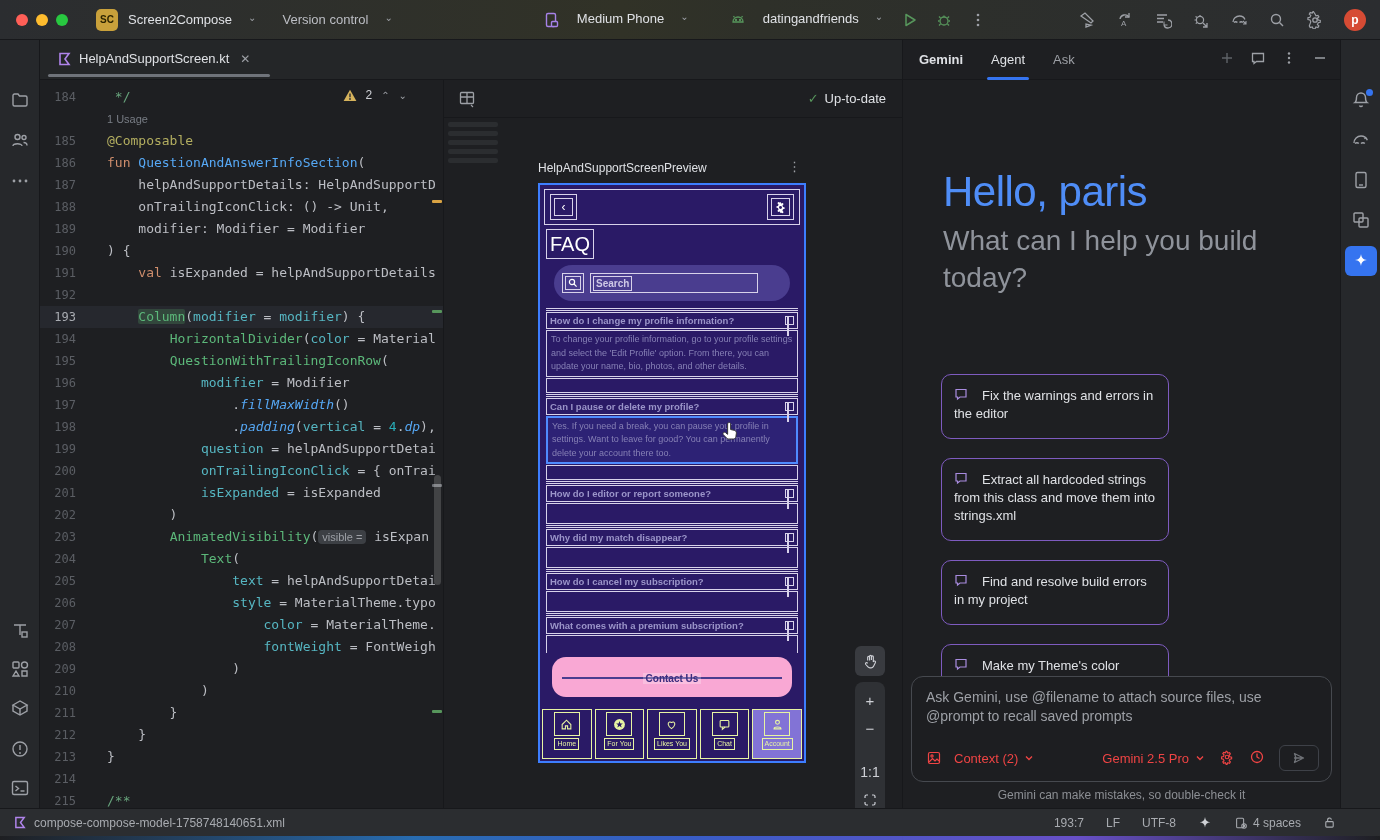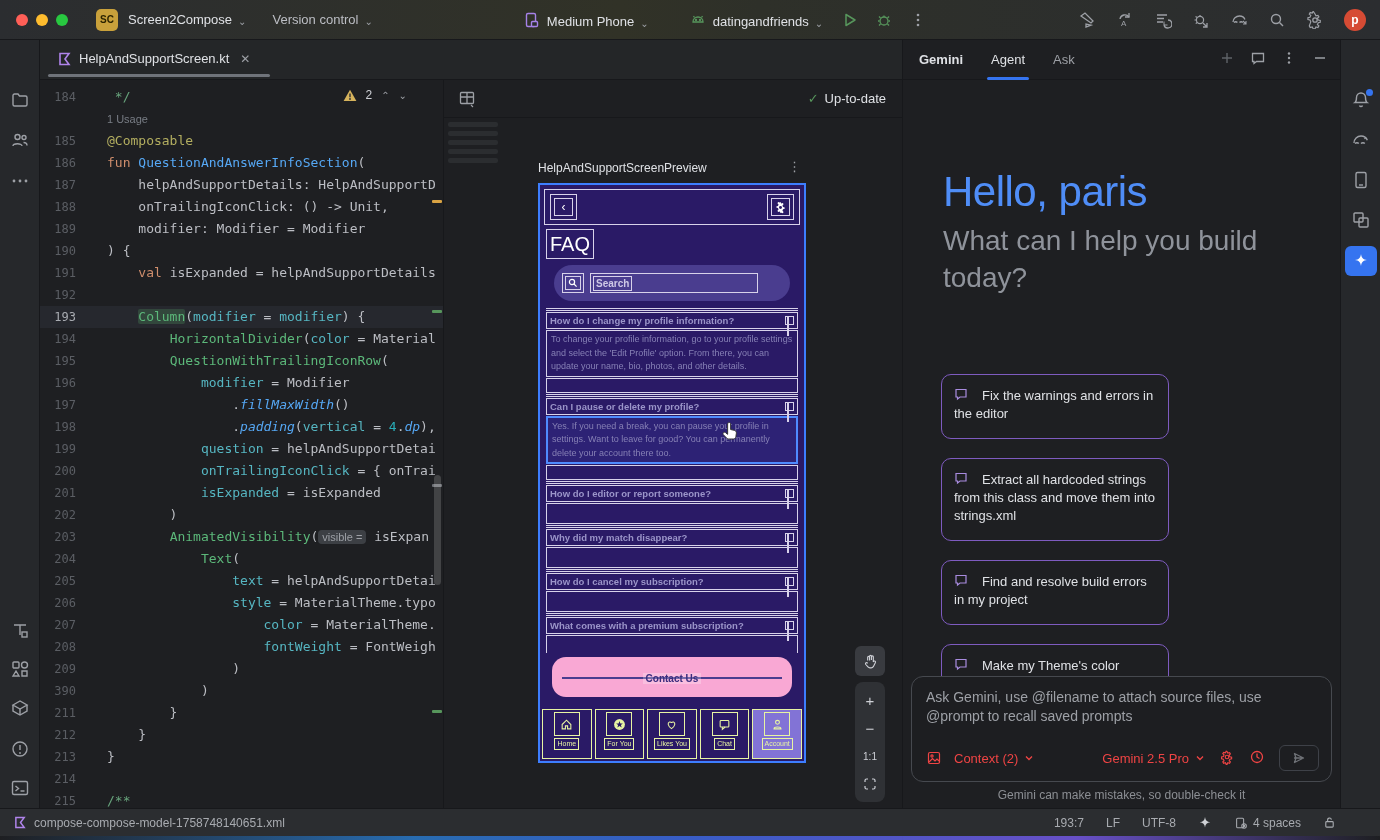--- a/index.html
+++ b/index.html
@@ -8,21 +8,21 @@
   #window { position:relative; width:1380px; height:840px; background:#1e1f22; overflow:hidden; }
 
   
   .titlebar { position:absolute; top:0; left:0; width:1380px; height:40px;
     background:linear-gradient(90deg,#2b2d30 0%,#313227 45%,#2e3029 55%,#2b2d30 100%);
     display:flex; align-items:center; border-bottom:1px solid #17181b; }
   .traffic { display:flex; gap:8px; margin-left:16px; }
   .light { width:12px; height:12px; border-radius:50%; }
   .badge-sc { margin-left:28px; width:22px; height:22px; border-radius:5px; background:#c9a13b;
     color:#2b2300; font-size:10px; font-weight:bold; display:flex; align-items:center; justify-content:center; }
-  .tb-item { display:flex; align-items:flex-end; gap:6px; color:#dfe1e5; font-size:13px; margin-left:10px; cursor:default; }
+  .tb-item { display:flex; align-items:flex-start; gap:16px; color:#dfe1e5; font-size:13px; margin-left:10px; cursor:default; }
   .tb-item .chev { color:#9da0a6; font-size:10px; }
   .tb-dim { color:#bcbec4; }
   .tb-icons { position:absolute; right:14px; display:flex; align-items:center; gap:20px; }
   .ticon { width:18px; height:18px; color:#9da0a6; }
   .ticon svg { width:18px; height:18px; display:block; }
   .green { color:#57965c; }
   .avatar { width:22px; height:22px; border-radius:50%; background:#d64b34; color:#fff;
     font-size:12px; font-weight:bold; display:flex; align-items:center; justify-content:center; }
   .run-icons { display:flex; align-items:center; gap:16px; margin-left:18px; }
 
@@ -105,21 +105,21 @@
   .navbar { position:absolute; top:524px; left:2px; right:2px; height:50px; display:flex; gap:3px; }
   .nav-tile { flex:1; border:1px solid #e7f4a3; padding:2px 3px; display:flex; flex-direction:column; align-items:center; }
   .nav-tile.active { background:#8273d6; }
   .nav-ico-box { width:26px; height:24px; border:1px solid #e7f4a3; display:flex; align-items:center; justify-content:center; color:#e7f4a3; }
   .nav-label { margin-top:2px; border:1px solid #e7f4a3; font-size:7px; color:#e7f4a3; padding:0 2px; line-height:10px; white-space:nowrap; }
 
   .pv-controls { position:absolute; right:17px; top:566px; width:30px; }
   .hand-btn { width:30px; height:30px; background:#393b40; border-radius:6px; display:flex; align-items:center; justify-content:center; color:#ced0d6; }
   .zoom-group { margin-top:6px; width:30px; background:#2f3135; border-radius:8px; display:flex; flex-direction:column; align-items:center; padding:6px 0; gap:4px; }
   .zg-btn { width:24px; height:24px; display:flex; align-items:center; justify-content:center; color:#ced0d6; font-size:15px; }
-  .zg-label { font-size:10px; color:#ced0d6; }
+  .zg-label { font-size:14px; color:#ced0d6;margin-top:16px; }
   .cursor-hand { position:absolute; left:277px; top:341px; width:20px; height:20px; }
 
   
   .gemini { position:absolute; top:40px; left:902px; width:438px; height:804px; background:#1e1f22; border-left:1px solid #17181b; }
   .g-header { position:absolute; top:0; left:0; right:0; height:40px; border-bottom:1px solid #17181b; display:flex; align-items:center; }
   .g-title { margin-left:16px; color:#dfe1e5; font-size:13px; font-weight:bold; }
   .g-tab { margin-left:28px; font-size:13px; color:#9da0a6; position:relative; height:40px; display:flex; align-items:center; }
   .g-tab.active { color:#dfe1e5; }
   .g-tab.active::after { content:""; position:absolute; left:-4px; right:-4px; bottom:0; height:3px; background:#3574f0; border-radius:2px; }
   .g-header-icons { position:absolute; right:12px; display:flex; align-items:center; gap:15px; color:#9da0a6; }
@@ -385,21 +385,21 @@
         <div class="cl"><span class="ln">200</span><span class="ct"><span class="txt">            </span><span class="arg">onTrailingIconClick</span><span class="txt"> = { onTrai</span></span></div>
         <div class="cl"><span class="ln">201</span><span class="ct"><span class="txt">            </span><span class="arg">isExpanded</span><span class="txt"> = isExpanded</span></span></div>
         <div class="cl"><span class="ln">202</span><span class="ct"><span class="txt">        )</span></span></div>
         <div class="cl"><span class="ln">203</span><span class="ct"><span class="txt">        </span><span class="comp">AnimatedVisibility</span><span class="txt">(</span><span class="hint">visible =</span><span class="txt"> isExpan</span></span></div>
         <div class="cl"><span class="ln">204</span><span class="ct"><span class="txt">            </span><span class="comp">Text</span><span class="txt">(</span></span></div>
         <div class="cl"><span class="ln">205</span><span class="ct"><span class="txt">                </span><span class="arg">text</span><span class="txt"> = helpAndSupportDetai</span></span></div>
         <div class="cl"><span class="ln">206</span><span class="ct"><span class="txt">                </span><span class="arg">style</span><span class="txt"> = MaterialTheme.typo</span></span></div>
         <div class="cl"><span class="ln">207</span><span class="ct"><span class="txt">                    </span><span class="arg">color</span><span class="txt"> = MaterialTheme.</span></span></div>
         <div class="cl"><span class="ln">208</span><span class="ct"><span class="txt">                    </span><span class="arg">fontWeight</span><span class="txt"> = FontWeigh</span></span></div>
         <div class="cl"><span class="ln">209</span><span class="ct"><span class="txt">                )</span></span></div>
-        <div class="cl"><span class="ln">390</span><span class="ct"><span class="txt">            )</span></span></div>
+        <div class="cl"><span class="ln">210</span><span class="ct"><span class="txt">            )</span></span></div>
         <div class="cl"><span class="ln">211</span><span class="ct"><span class="txt">        }</span></span></div>
         <div class="cl"><span class="ln">212</span><span class="ct"><span class="txt">    }</span></span></div>
         <div class="cl"><span class="ln">213</span><span class="ct"><span class="txt">}</span></span></div>
         <div class="cl"><span class="ln">214</span><span class="ct"></span></div>
         <div class="cl"><span class="ln">215</span><span class="ct"><span class="doc">/**</span></span></div>
       </div>
     <div class="inspection">
       <svg class="warn-tri" viewBox="0 0 14 13">
           <path d="M7 .8 13.4 12H.6z" fill="#d6b35c"></path>
           <path d="M7 4.6v3.6" stroke="#2b2d30" stroke-width="1.4"></path>

